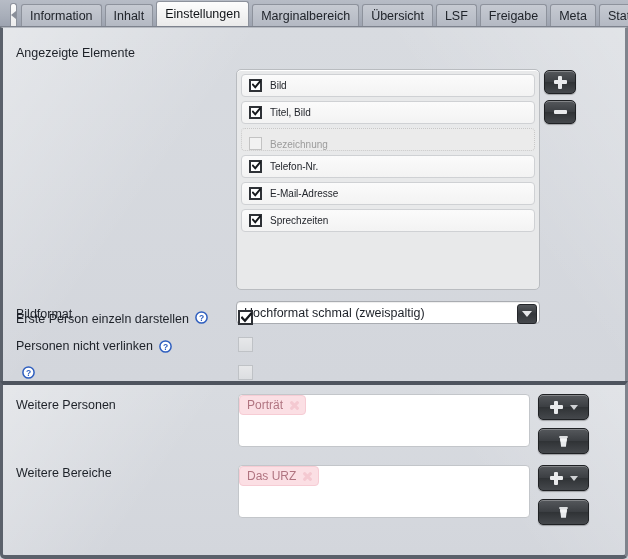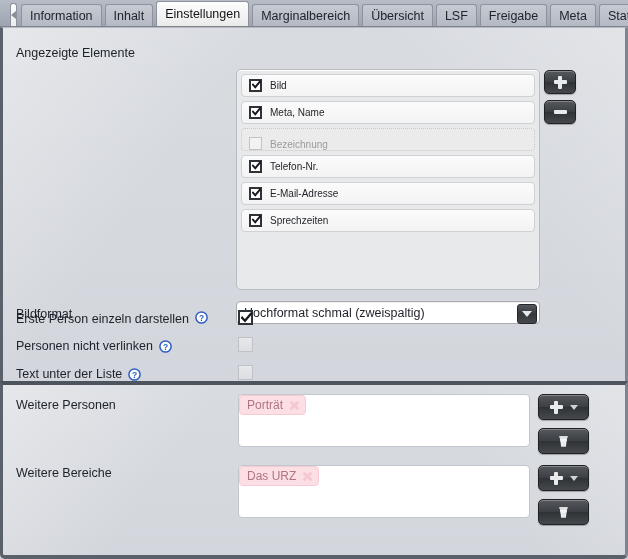--- a/index.html
+++ b/index.html
@@ -286,21 +286,21 @@
             </svg>
           </span>
           <span class="txt">Bild</span>
         </div>
         <div class="listrow">
           <span class="cbox">
             <svg class="tick" viewBox="0 0 10 10">
               <path d="M1 5.2 L3.6 8 L9 1.6" stroke="#15181c" stroke-width="2.1" fill="none" stroke-linecap="square"></path>
             </svg>
           </span>
-          <span class="txt">Meta, Name</span>
+          <span class="txt">Titel, Bild</span>
         </div>
         <div class="listrow disabled">
           <span class="cbox off"></span>
           <span class="txt">Bezeichnung</span>
         </div>
         <div class="listrow">
           <span class="cbox">
             <svg class="tick" viewBox="0 0 10 10">
               <path d="M1 5.2 L3.6 8 L9 1.6" stroke="#15181c" stroke-width="2.1" fill="none" stroke-linecap="square"></path>
             </svg>
@@ -361,21 +361,20 @@
           <span class="lbl">Personen nicht verlinken</span>
           <span class="help">
             <svg viewBox="0 0 13 13">
               <circle cx="6.5" cy="6.5" r="5.6" fill="#ffffff" stroke="#2f5fbf" stroke-width="1.5"></circle>
               <text x="6.5" y="9.6" font-size="8.5" font-family="Liberation Sans, sans-serif" font-weight="bold" fill="#2f5fbf" text-anchor="middle">?</text>
             </svg>
           </span>
         </div>
         <span class="fcbox off" style="position: absolute; left: 235px; top: 309px;"></span>
         <div class="row" style="left: 13px; top: 338px; align-items: center;">
-          <span class="lbl">Text unter der Liste</span>
           <span class="help">
             <svg viewBox="0 0 13 13">
               <circle cx="6.5" cy="6.5" r="5.6" fill="#ffffff" stroke="#2f5fbf" stroke-width="1.5"></circle>
               <text x="6.5" y="9.6" font-size="8.5" font-family="Liberation Sans, sans-serif" font-weight="bold" fill="#2f5fbf" text-anchor="middle">?</text>
             </svg>
           </span>
         </div>
         <span class="fcbox off" style="position: absolute; left: 235px; top: 337px;"></span>
       </div>
   </div>

